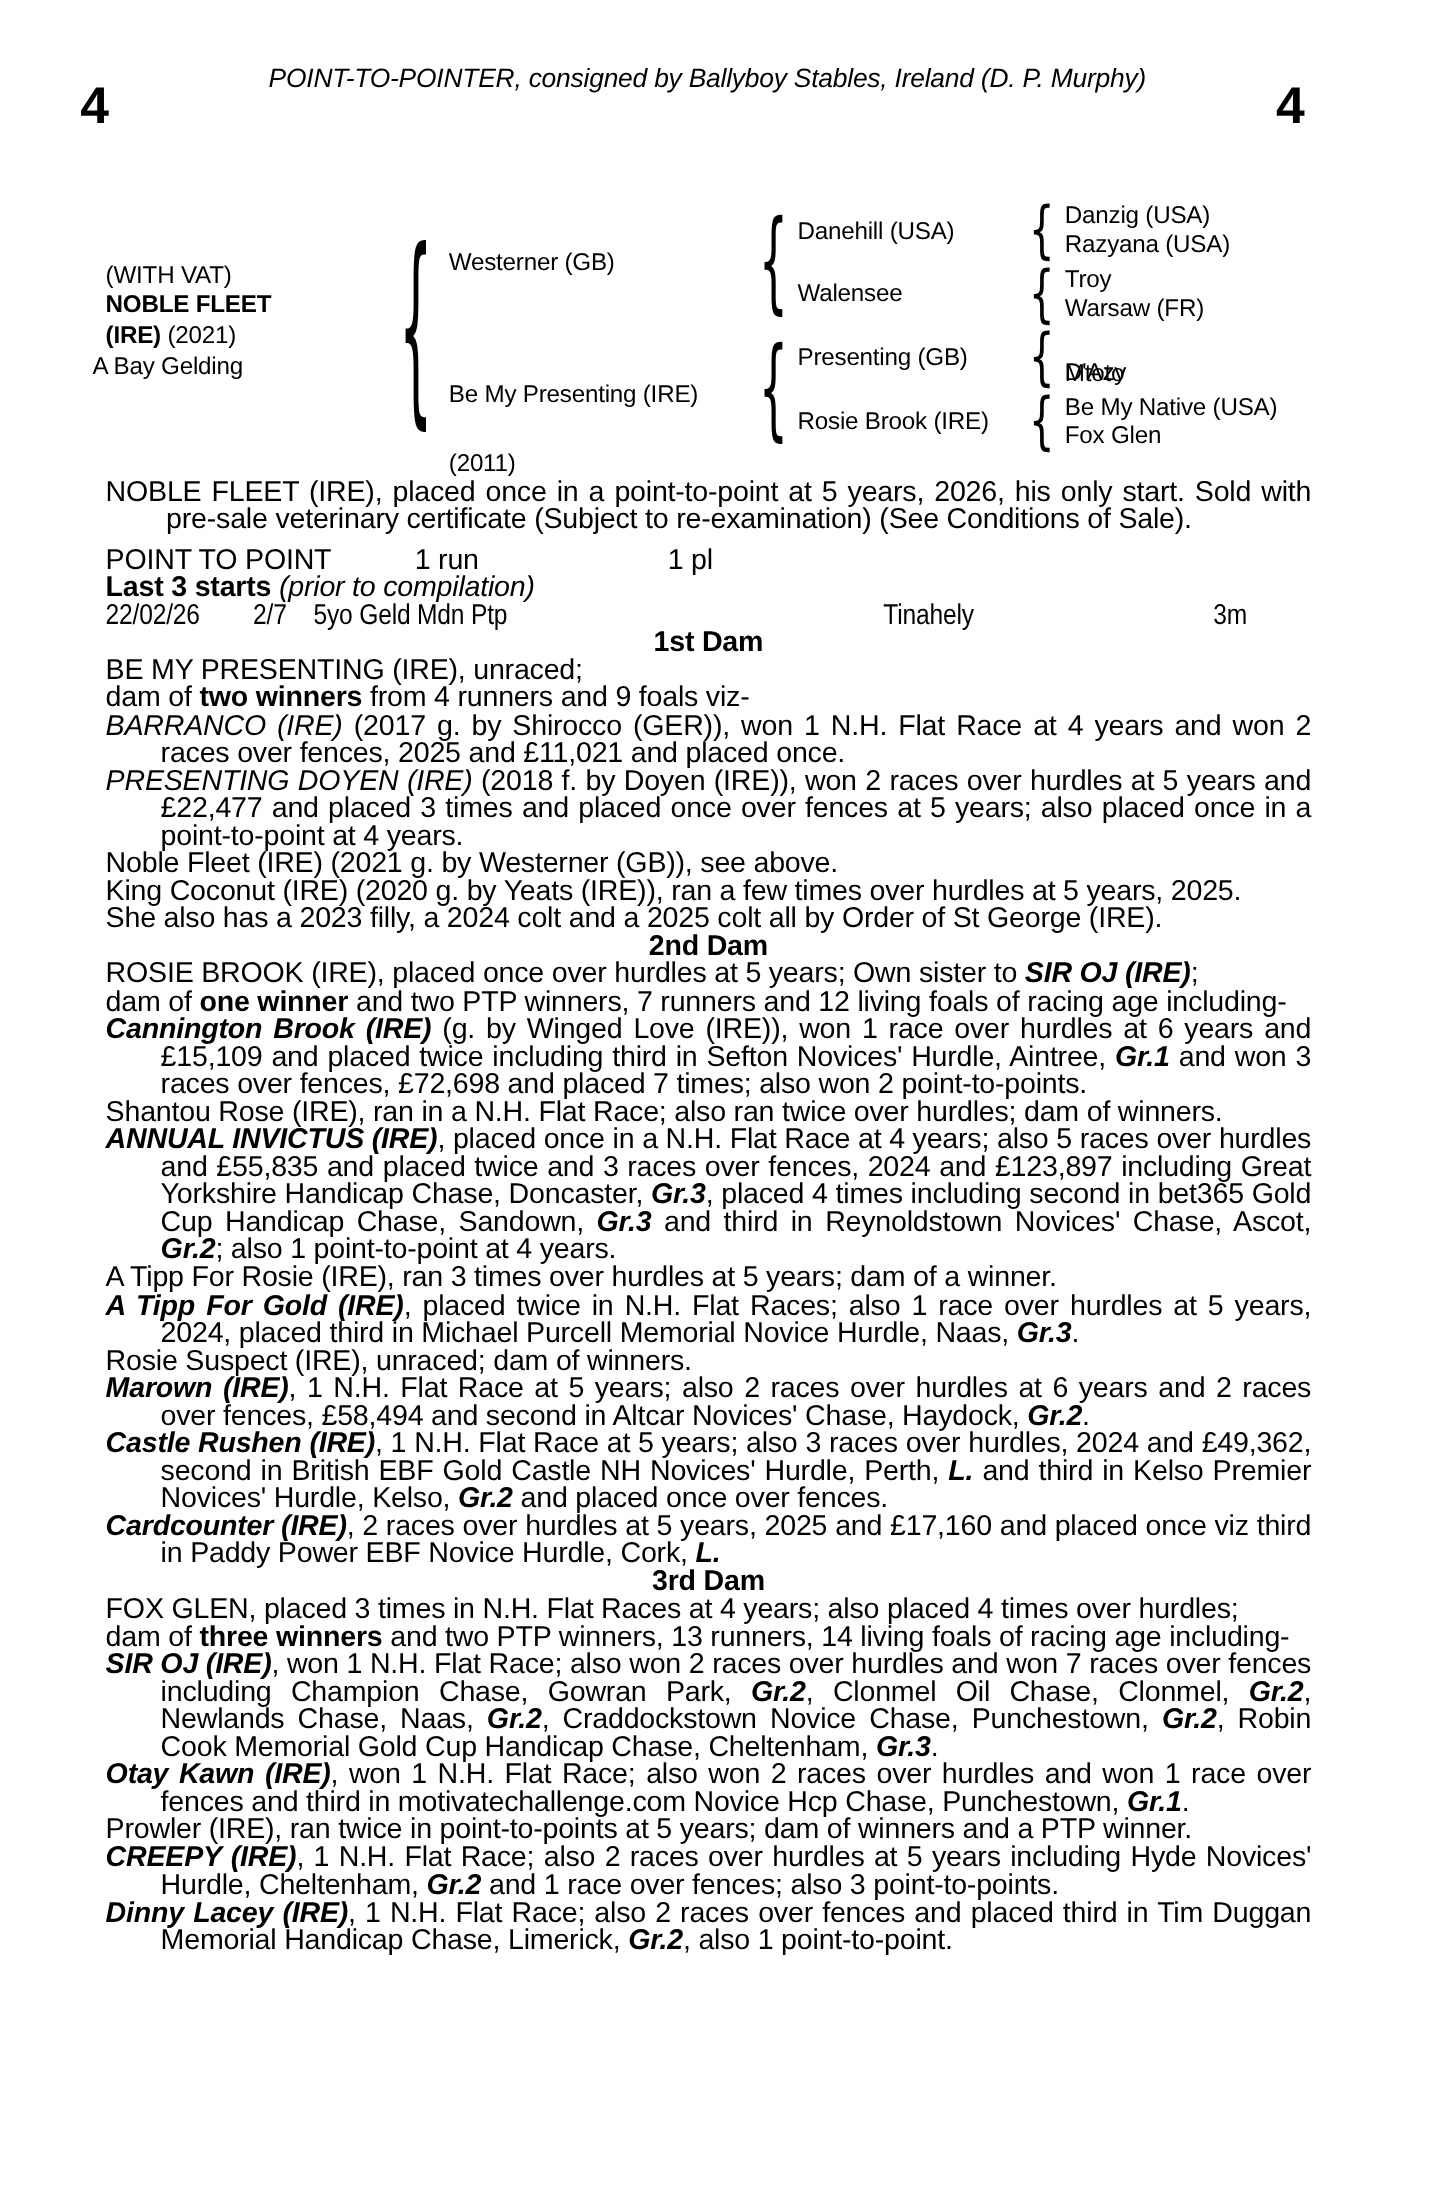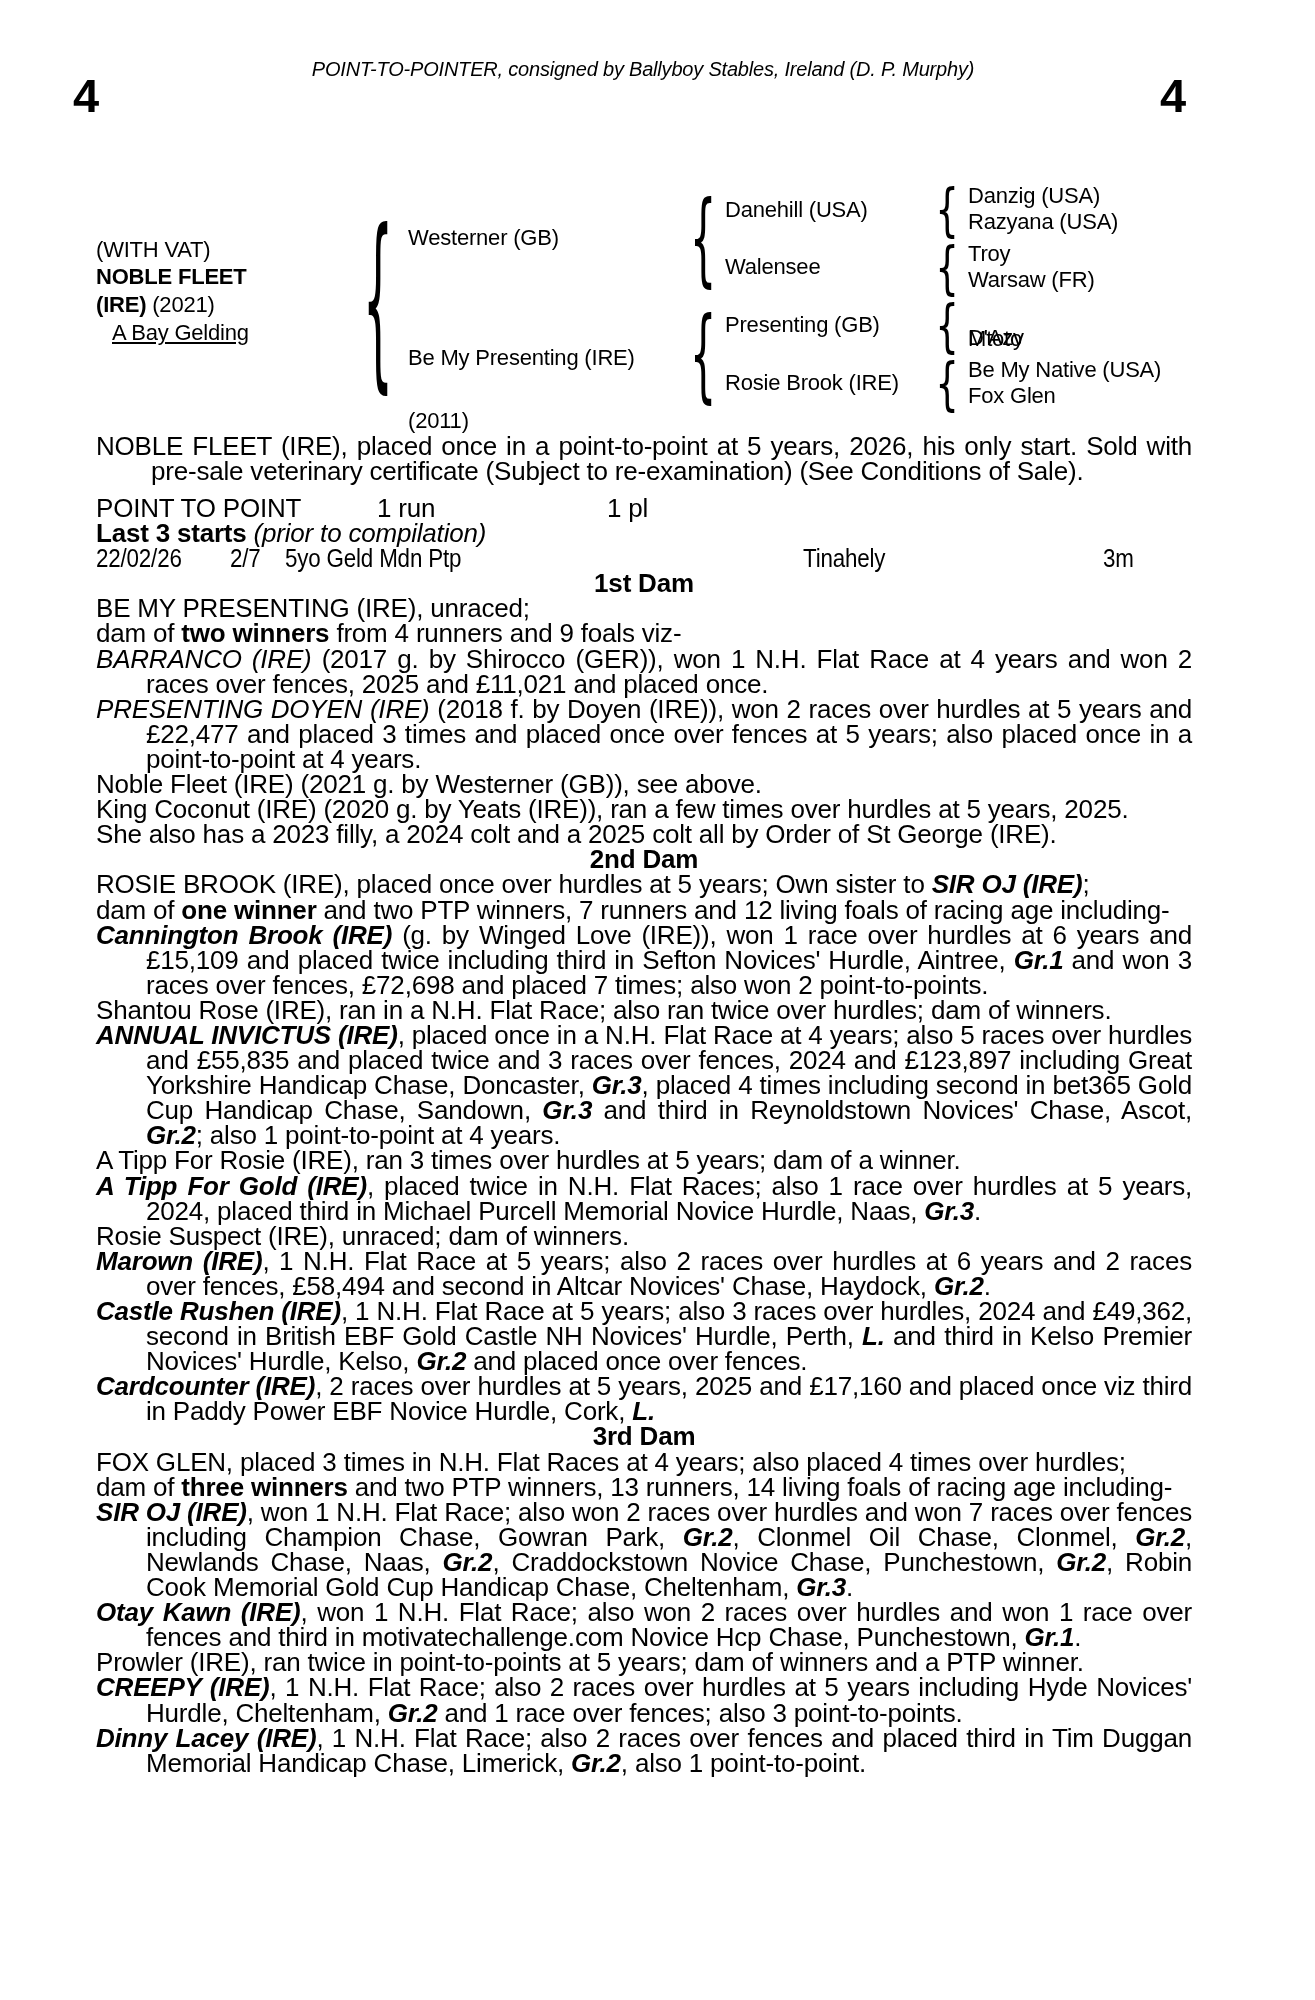--- a/index.html
+++ b/index.html
@@ -2,33 +2,33 @@
 <html><head>
 <meta charset="utf-8">
 <style>
   html,body{margin:0;padding:0;}
   body{
     width:1315px;height:2000px;position:relative;background:#ffffff;color:#000000;
     font-family:"Liberation Sans",sans-serif;overflow:hidden;
   }
   .title{
     position:absolute;left:0;top:58px;width:1286px;text-align:center;
-    font-style:italic;font-size:20px;letter-spacing:-0.2px;white-space:nowrap;
+    font-style:italic;font-size:24px;letter-spacing:-0.2px;white-space:nowrap;
   }
   .lot{position:absolute;top:72px;font-size:47px;font-weight:bold;line-height:1;}
   .lot-left{left:73px;}
   .lot-right{left:1160px;}
 
   
   .ped{position:absolute;left:0;top:0;width:1315px;height:430px;font-size:22px;letter-spacing:-0.2px;}
   .ped .line{position:absolute;white-space:nowrap;line-height:26px;}
   .vat       {left:96px; top:237px;}
   .subj-name {left:96px; top:264px;font-weight:bold;}
   .subj-yr   {left:96px; top:292px;}
-  .subj-desc {left:112px; top:320px;text-decoration:underline;}
+  .subj-desc {left:84px; top:320px;}
   .subj-yr .b{font-weight:bold;}
   .g2-1 {left:408px;top:225px;}
   .g2-2 {left:408px;top:345px;}
   .g2-2b{left:408px;top:372px;margin-top:36px;}
   .g3-1 {left:725px;top:197px;}
   .g3-2 {left:725px;top:254px;}
   .g3-3 {left:725px;top:312px;}
   .g3-4 {left:725px;top:370px;}
   .g4-1{left:968px;top:183px;} .g4-2{left:968px;top:209px;}
   .g4-3{left:968px;top:241px;} .g4-4{left:968px;top:267px;}

